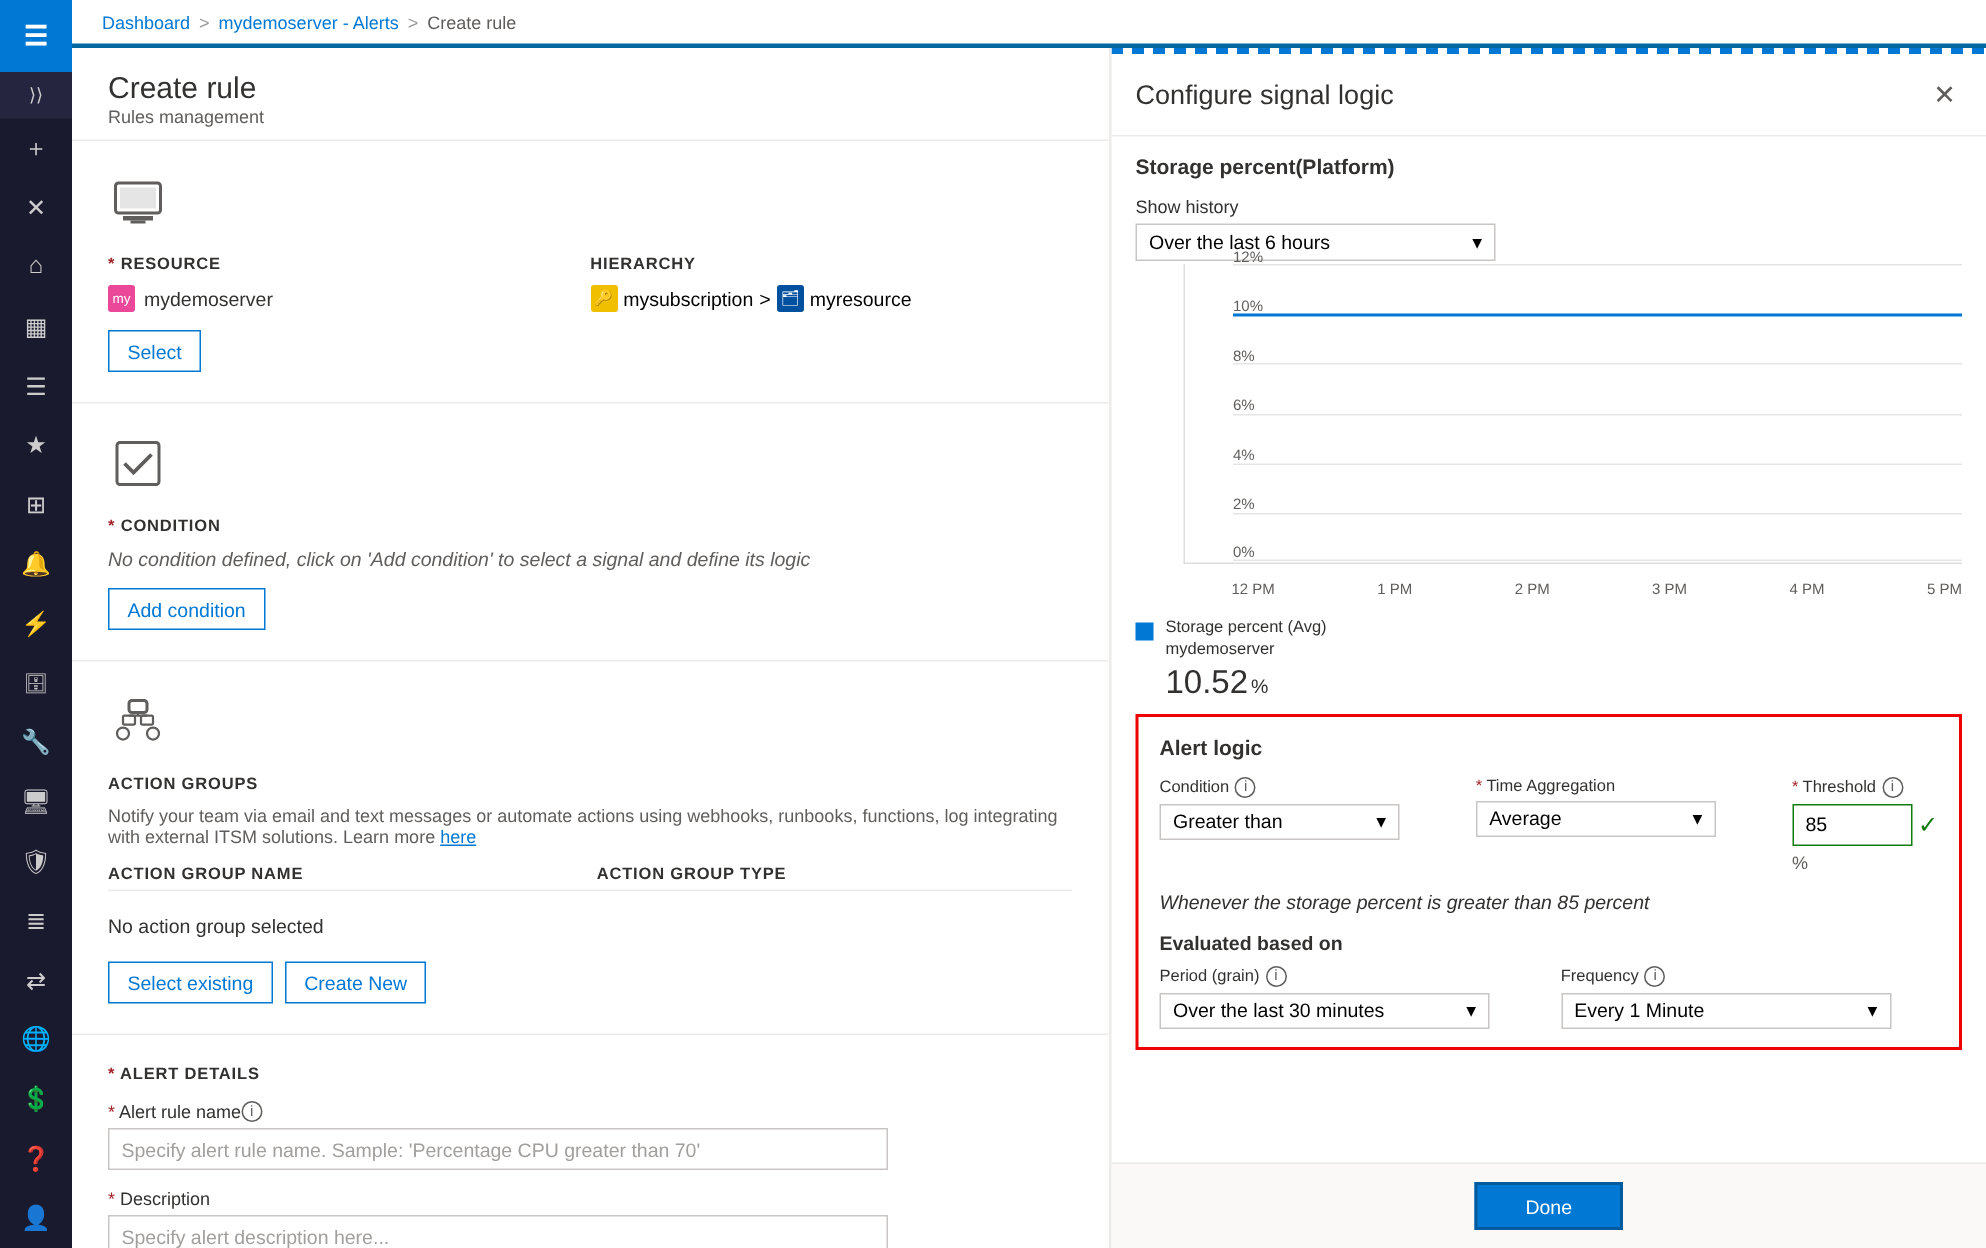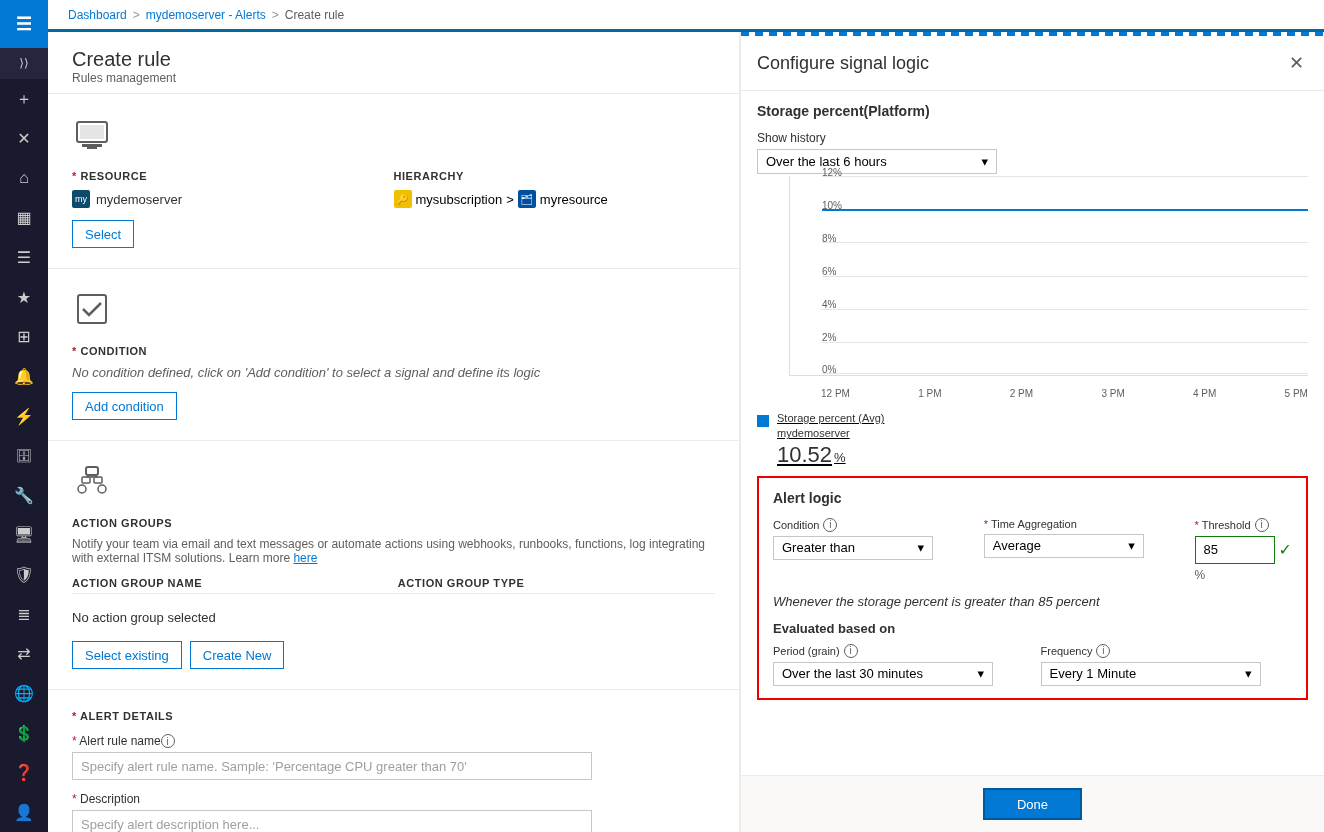--- a/index.html
+++ b/index.html
@@ -593,21 +593,21 @@
             <rect x="8" y="28" width="20" height="3" fill="#605e5c"></rect>
             <rect x="13" y="31" width="10" height="2" fill="#605e5c"></rect>
             <rect x="6" y="9" width="24" height="14" fill="#e5e5e5"></rect>
           </svg>
         </div>
         <div class="section-content">
           <div class="resource-table">
             <div class="resource-col-header required">RESOURCE</div>
             <div class="resource-col-header">HIERARCHY</div>
             <div class="resource-value">
-              <span class="resource-icon" style="background:#0c4a6e;font-size:9px;color:white;">my</span>
+              <span class="resource-icon" style="background:#ec4899;font-size:9px;color:white;">my</span>
               <span>mydemoserver</span>
             </div>
             <div class="hierarchy-chain">
               <span class="resource-icon yellow" style="font-size:10px;">🔑</span>
               <span>mysubscription</span>
               <span>&gt;</span>
               <span class="resource-icon blue2" style="font-size:10px;">🗂</span>
               <span>myresource</span>
             </div>
           </div>
@@ -735,21 +735,21 @@
           <div class="chart-x-labels">
             <span>12 PM</span>
             <span>1 PM</span>
             <span>2 PM</span>
             <span>3 PM</span>
             <span>4 PM</span>
             <span>5 PM</span>
           </div>
         </div>
 
-        <div class="chart-legend" style="margin-top:12px;align-items:flex-start;text-decoration:underline;">
+        <div class="chart-legend" style="margin-top:12px;align-items:flex-start;">
           <div class="legend-color" style="margin-top:4px;"></div>
           <div>
             <div style="font-size:11px;color:#323130;line-height:1.4;">Storage percent (Avg)<br>mydemoserver</div>
             <div style="display:flex;align-items:baseline;gap:2px;">
               <span class="legend-value">10.52</span>
               <span class="legend-unit">%</span>
             </div>
           </div>
         </div>
 

